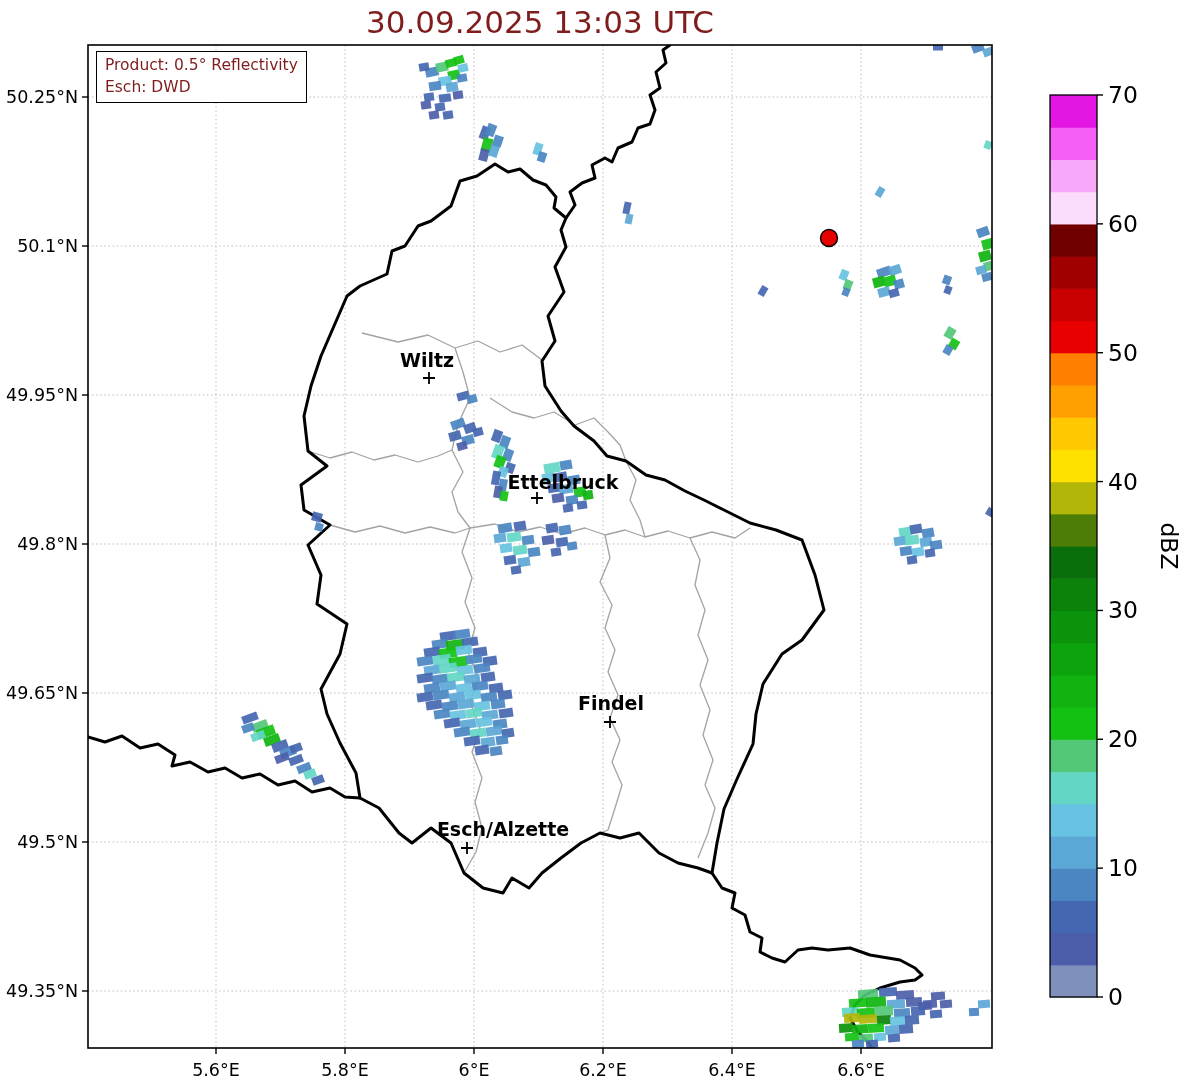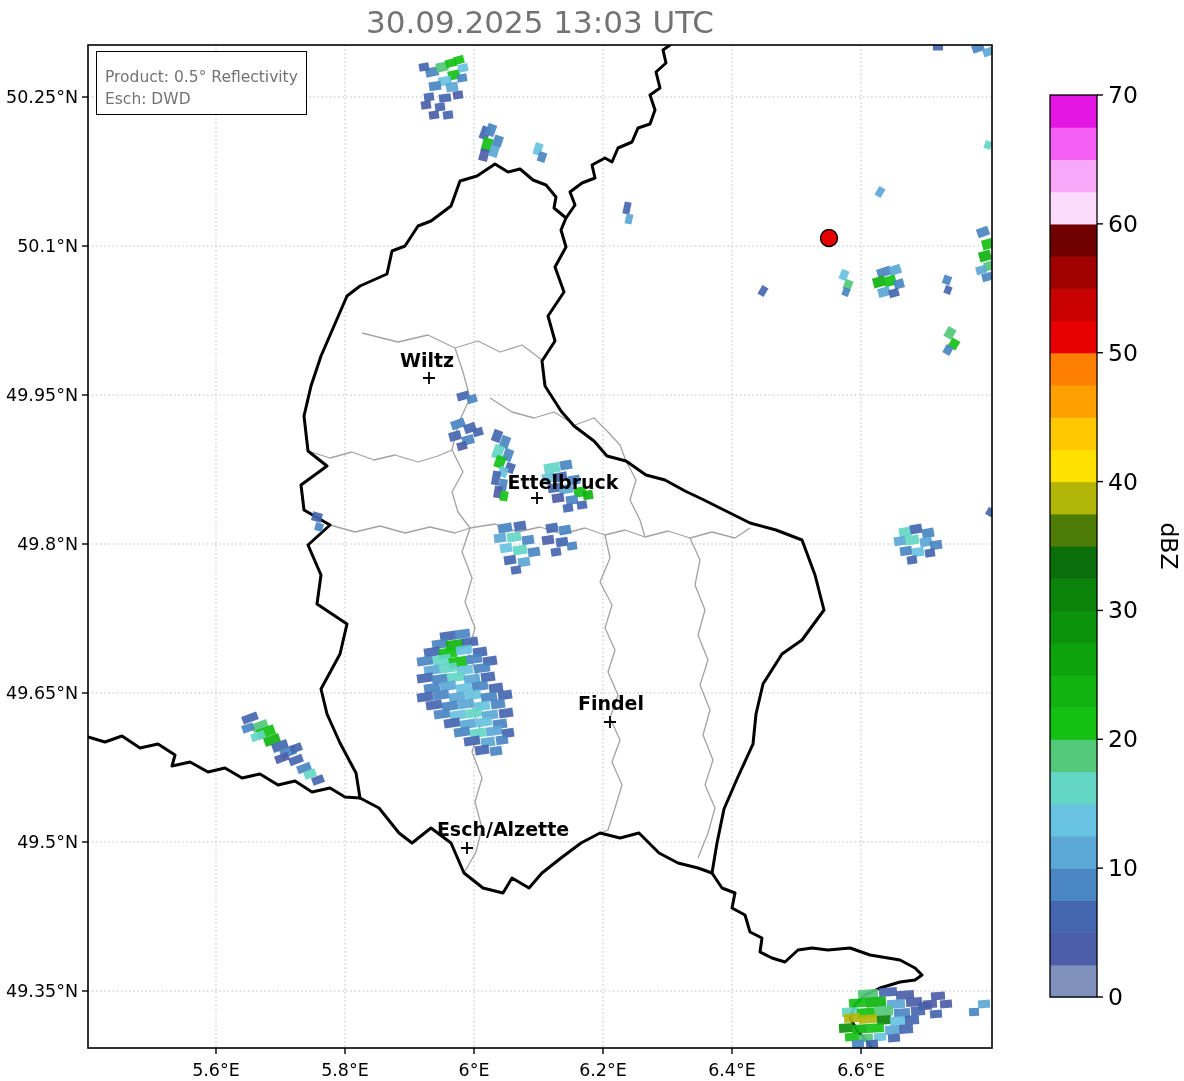--- a/index.html
+++ b/index.html
@@ -1,21 +1,21 @@
 <!DOCTYPE html>
 <html><head>
 <meta charset="utf-8">
 <style>
   html,body{margin:0;padding:0;background:#fff;}
   .canvas{position:relative;width:1184px;height:1081px;background:#fff;
-          font-family:"DejaVu Sans",sans-serif;color:#737373;overflow:hidden;}
+          font-family:"DejaVu Sans",sans-serif;color:#7f1d1d;overflow:hidden;}
   .fig-title{position:absolute;left:88px;top:3px;width:904px;text-align:center;
              font-size:31px;line-height:38px;white-space:nowrap;}
   .infobox{position:absolute;left:96px;top:51px;background:#ffffff;border:1.3px solid #000;
-           padding:14px 8px 4px 8px;font-size:15.5px;line-height:1.42;z-index:3;white-space:nowrap;}
+           padding:2px 8px 4px 8px;font-size:15.5px;line-height:1.42;z-index:3;white-space:nowrap;}
   svg#fig{position:absolute;left:0;top:0;z-index:1;font-family:"DejaVu Sans",sans-serif;}
   text{fill:#000;}
 </style>
 </head>
 <body>
 
 <div class="canvas">
   <div class="fig-title">30.09.2025 13:03 UTC</div>
   <div class="infobox">
     <div>Product: 0.5° Reflectivity</div>

